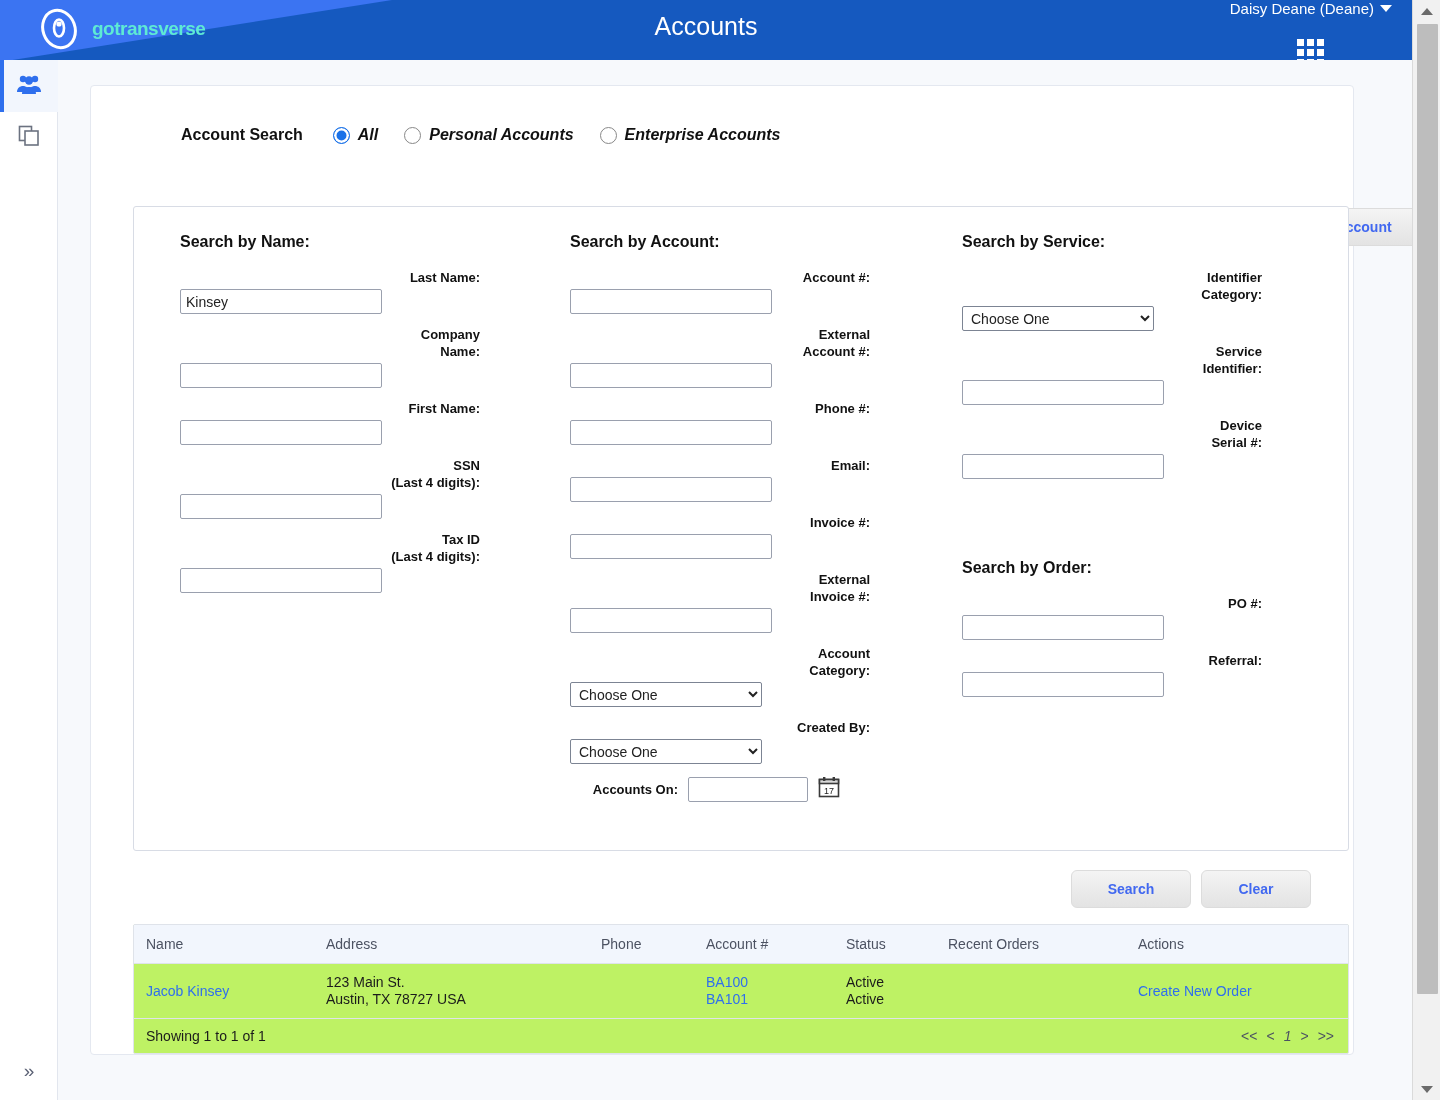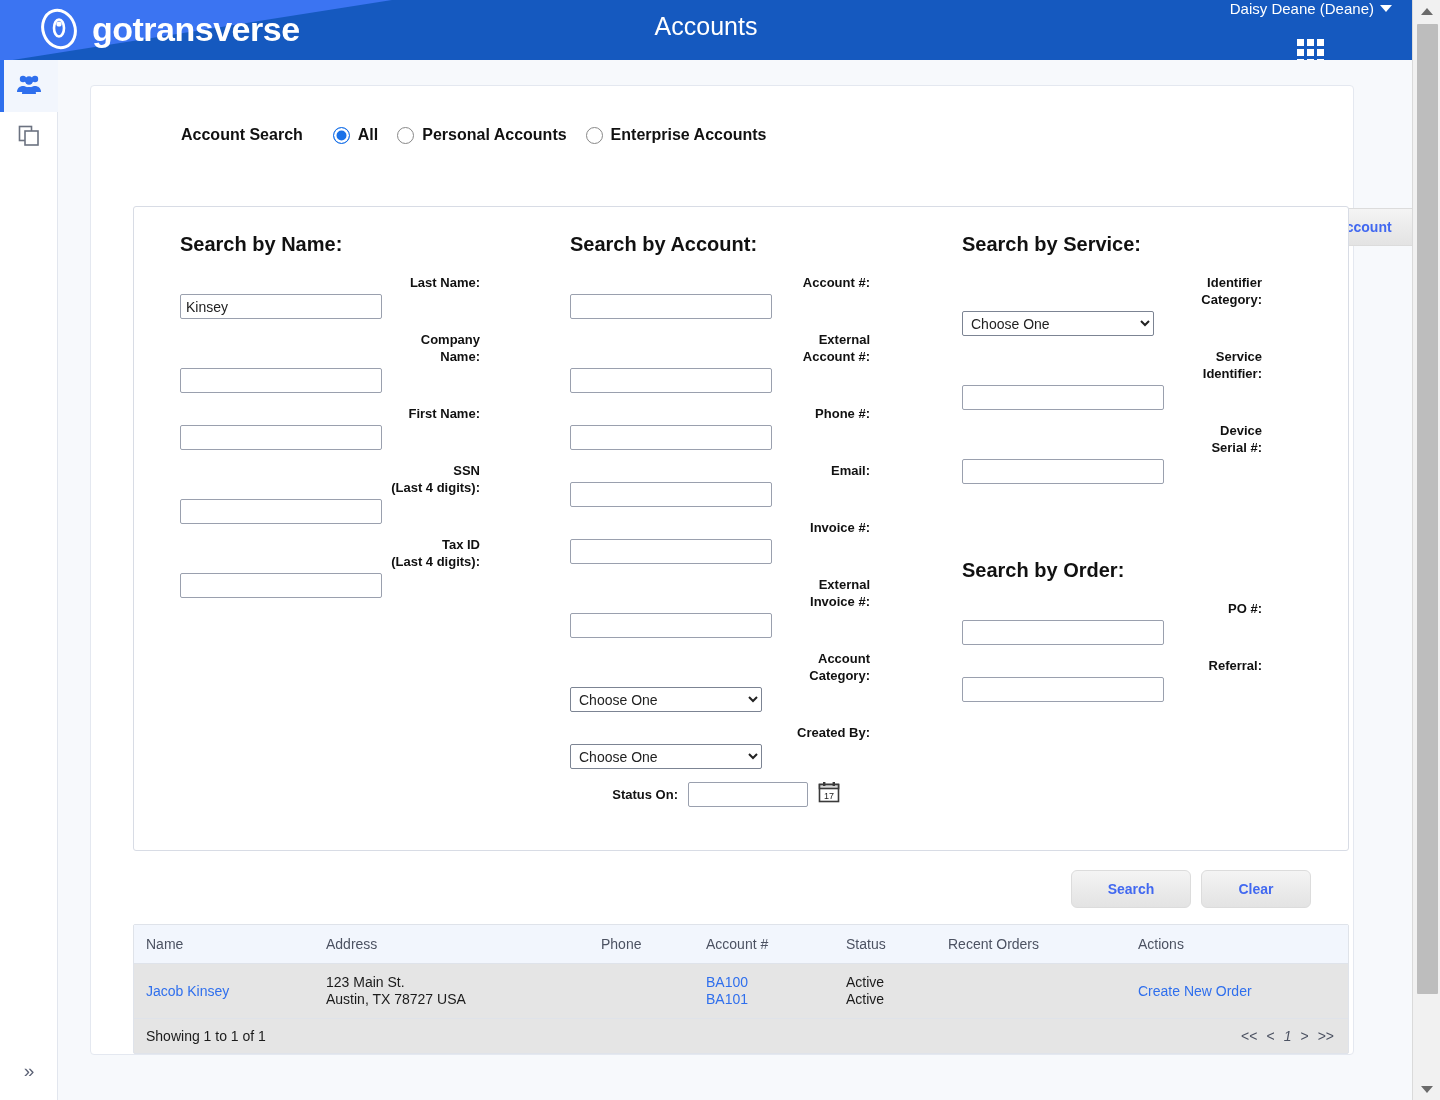--- a/index.html
+++ b/index.html
@@ -29,21 +29,21 @@
     background: #3b74f2;
     clip-path: polygon(0 0, 392px 0, 0 62px);
   }
   .logo-wrap {
     position: absolute; left: 38px; top: 8px;
     display: flex; align-items: center; gap: 12px;
     z-index: 3;
   }
   .logo-mark { width: 42px; height: 42px; }
   .logo-text {
-    color: #ffffff; font-size: 34px; font-weight: bold;
+    color: #5eead4; font-size: 19px; font-weight: bold;
     letter-spacing: -0.5px;
   }
   .header-title {
     position: absolute; left: 0; top: 12px; width: 1412px;
     text-align: center;
     color: #ffffff; font-size: 25px; z-index: 2;
     pointer-events: none;
   }
   .header-right {
     position: absolute; right: 20px; top: 0; height: 60px;
@@ -113,21 +113,21 @@
 
   
   .searchbar {
     position: absolute; left: 0; top: 40px; width: 100%;
     display: flex; align-items: center;
     padding-left: 90px;
   }
   .searchbar-label {
     font-size: 16px; font-weight: bold; color: #111; margin-right: 30px;
   }
-  .radio-group { display: flex; align-items: flex-start; gap: 19px; }
+  .radio-group { display: flex; align-items: flex-start; gap: 26px; font-style: italic; }
   .radio-opt { display: flex; align-items: center; gap: 8px; cursor: pointer; }
   .radio {
     width: 17px; height: 17px; border-radius: 50%;
     border: 1px solid #888; background: #fff;
     display: inline-block; position: relative;
   }
   .radio.on { border: 1px solid #1971e8; background: #1971e8; box-shadow: inset 0 0 0 2.5px #fff; }
   .radio-opt span.lbl { font-size: 16px; font-weight: bold; color: #111; }
 
   .btn {
@@ -142,21 +142,21 @@
 
   
   .panel {
     position: absolute; left: 42px; top: 120px;
     width: 1216px; height: 645px;
     border: 1px solid #d8dce5; border-radius: 3px;
     background: #fff;
   }
   .col { position: absolute; top: 0; }
   .col-title {
-    font-size: 20px; font-weight: bold; color: #111;
+    font-size: 16px; font-weight: bold; color: #111;
     margin-bottom: 18px;
   }
   .field { margin-bottom: 12px; }
   .field-label {
     font-size: 13px; font-weight: bold; color: #111;
     text-align: right; line-height: 17px; margin-bottom: 3px;
   }
   .field input[type="text"] {
     font-family: "Liberation Sans", sans-serif;
     font-size: 14px; color: #222;
@@ -178,21 +178,21 @@
   .actions-row { position: absolute; right: 42px; top: 784px; display: flex; gap: 10px; }
   .btn-search { width: 120px; }
   .btn-clear { width: 110px; }
 
   
   .results {
     position: absolute; left: 42px; top: 838px;
     width: 1216px;
     border: 1px solid #dfe3ea;
     border-radius: 2px;
-    background: #e5e5e5;
+    background: #bef264;
   }
   table.res { width: 100%; border-collapse: collapse; }
   table.res thead th {
     background: #f2f6fd;
     font-size: 14px; font-weight: normal; color: #4c5262;
     text-align: left;
     padding: 11px 0 11px 12px;
     border-bottom: 1px solid #dfe3ea;
   }
   table.res tbody td {
@@ -391,21 +391,21 @@
               <option>Choose One</option>
             </select>
           </div>
           <div class="field">
             <div class="field-label">Created By:</div>
             <select>
               <option>Choose One</option>
             </select>
           </div>
           <div class="field field-row" style="margin-top:6px;">
-            <div class="field-label" style="margin:0; width:108px;">Status On:</div>
+            <div class="field-label" style="margin:0; width:108px;">Accounts On:</div>
             <input type="text" style="width: 120px;" value="">
             <span>
               <svg width="22" height="22" viewBox="0 0 22 22">
                 <rect x="1.5" y="3.5" width="19" height="17" fill="#ffffff" stroke="#3a3a3a" stroke-width="1.6"></rect>
                 <rect x="1.5" y="3.5" width="19" height="4" fill="#d9d9d9" stroke="#3a3a3a" stroke-width="1.6"></rect>
                 <rect x="5" y="1" width="2.4" height="4" fill="#3a3a3a"></rect>
                 <rect x="14.6" y="1" width="2.4" height="4" fill="#3a3a3a"></rect>
                 <text x="11" y="18" font-size="9" font-family="Liberation Sans, sans-serif" text-anchor="middle" fill="#1b1b1b">17</text>
               </svg>
             </span>

